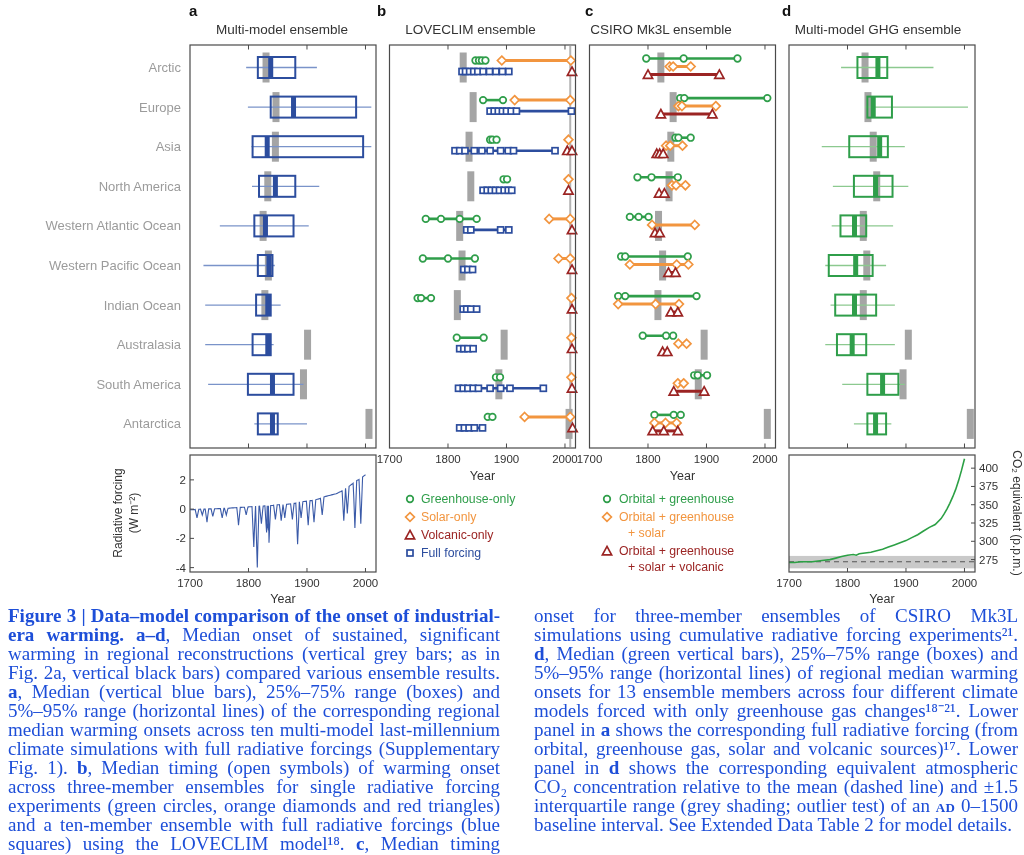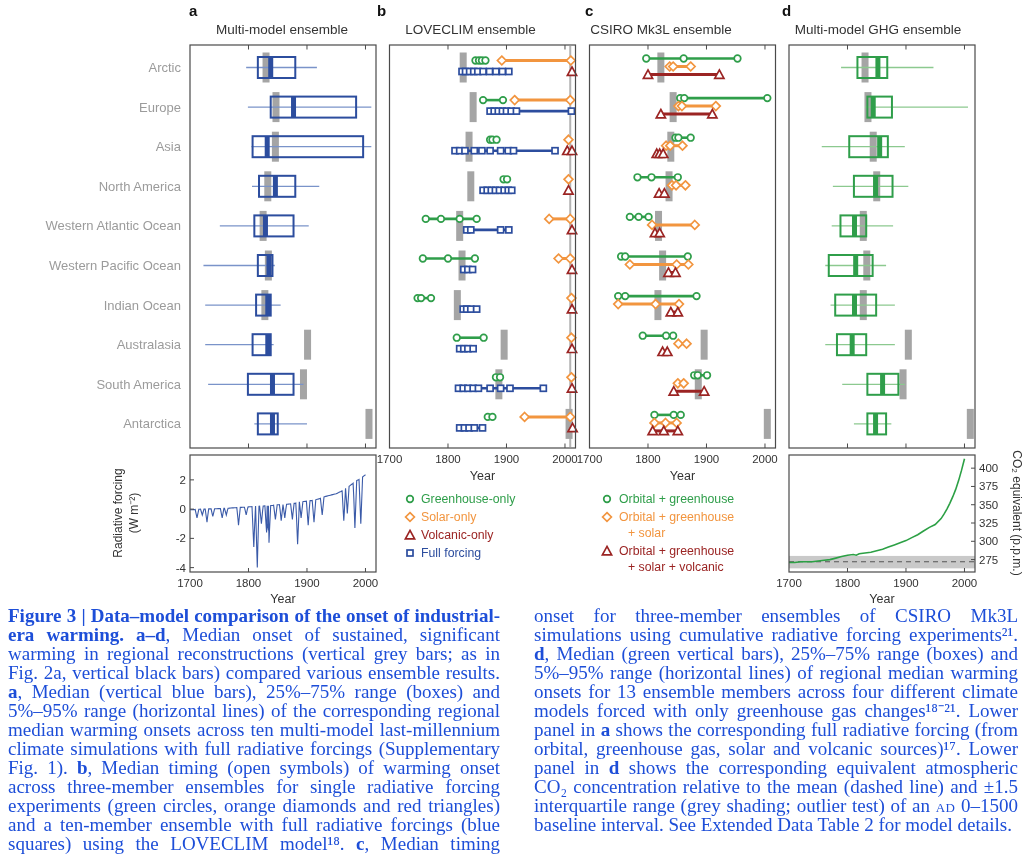--- a/index.html
+++ b/index.html
@@ -2,21 +2,21 @@
 <html><head>
 <meta charset="utf-8">
 <style>
   html,body{margin:0;padding:0;background:#ffffff;}
   #page{position:relative;width:1024px;height:855px;background:#ffffff;overflow:hidden;
         font-family:"Liberation Sans",sans-serif;}
   #figsvg{position:absolute;left:0;top:0;}
   .caption{position:absolute;font-family:"Liberation Serif",serif;font-size:19px;
            line-height:19px;color:#1d4ed8;text-align:justify;}
   .caption b{font-weight:bold;}
-  .caption .sc{font-variant:small-caps;letter-spacing:.3px;}
+  .caption .sc{font-variant:small-caps;letter-spacing:.3px;font-weight:bold;}
   #cap-left{left:8px;top:606px;width:492px;}
   #cap-right{left:534px;top:606px;width:484px;}
 </style>
 </head>
 <body>
 
 <div id="page">
   <svg id="figsvg" width="1024" height="606">
       <text x="189" y="16" font-size="15px" font-weight="bold" fill="#111" font-family="Liberation Sans, sans-serif">a</text>
       <text x="282" y="34" font-size="13.5px" fill="#333" text-anchor="middle" font-family="Liberation Sans, sans-serif">Multi-model ensemble</text>

